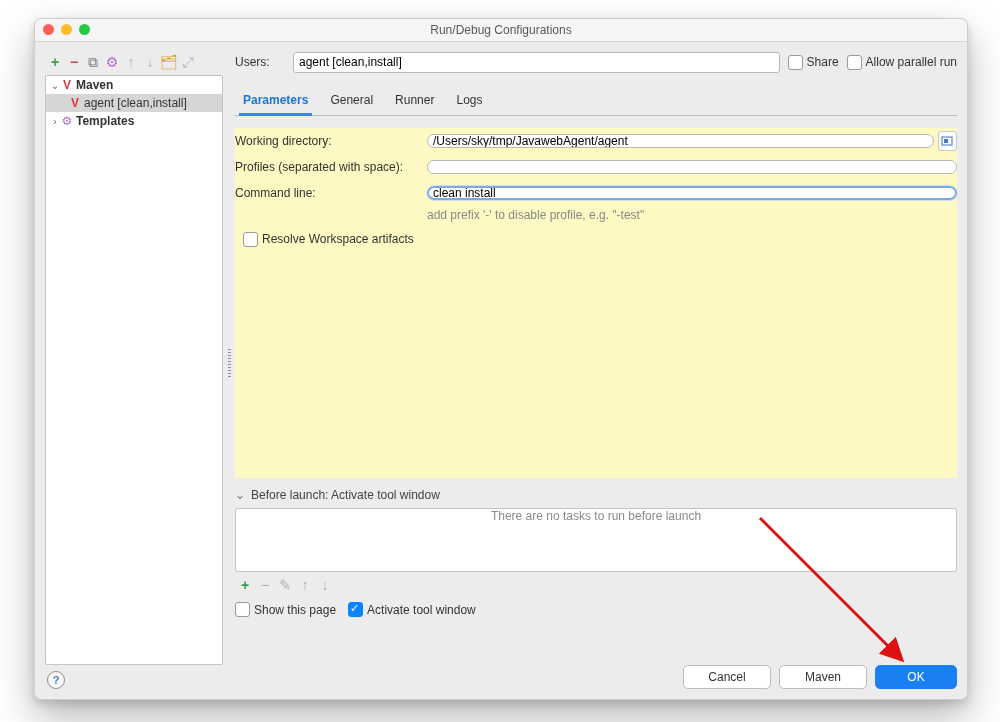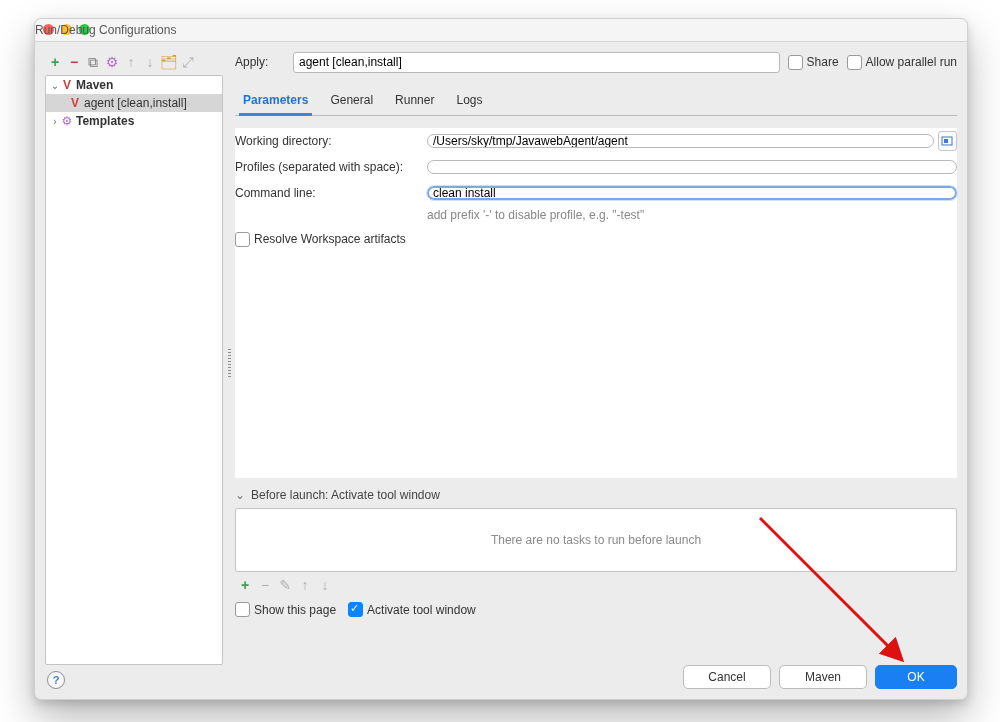--- a/index.html
+++ b/index.html
@@ -4,21 +4,21 @@
 <style>
   html,body{margin:0;padding:0;font-family:-apple-system,BlinkMacSystemFont,"Helvetica Neue",Arial,sans-serif;font-size:12px;color:#333;background:#fff}
   .stage{width:1000px;height:722px;position:relative}
   .window{position:absolute;left:34px;top:18px;width:932px;height:680px;background:#ececec;border:1px solid #cfcfcf;border-radius:7px;box-shadow:0 18px 40px rgba(0,0,0,.28),0 4px 10px rgba(0,0,0,.15)}
   .titlebar{height:22px;position:relative;border-bottom:1px solid #d5d5d5;background:#f5f5f5;border-radius:7px 7px 0 0}
   .traffic{position:absolute;left:8px;top:5px;display:flex;gap:7px}
   .dot{width:11px;height:11px;border-radius:50%}
   .dot.r{background:#ff5f57}
   .dot.y{background:#ffbd2e}
   .dot.g{background:#28c940}
-  .title{position:absolute;left:0;right:0;font-size:12px;color:#585858;line-height:22px}
+  .title{position:absolute;left:0;right:0;text-align:center;font-size:12px;color:#585858;line-height:22px}
   .body{position:absolute;left:0;top:22px;right:0;bottom:0}
   .sidebar{position:absolute;left:10px;top:10px;bottom:34px;width:178px}
   .toolbar{height:22px;display:flex;align-items:center;gap:3px;padding:0 2px}
   .ticon{width:16px;height:16px;display:flex;align-items:center;justify-content:center;font-size:14px;line-height:1}
   .ticon.dim{opacity:.35}
   .tree{position:absolute;left:0;top:24px;right:0;bottom:0;background:#fff;border:1px solid #c4c4c4;border-radius:2px;overflow:hidden}
   .trow{display:flex;align-items:center;height:18px;padding-left:4px}
   .trow.l1{padding-left:4px}
   .trow.l2{padding-left:22px}
   .trow.sel{background:#d6d6d6}
@@ -44,25 +44,25 @@
   .tab.active{color:#2074d4;border-bottom:3px solid #3a88db;margin-bottom:-1px;font-weight:700}
   .form{margin-top:12px}
   .frow{display:flex;align-items:center;height:26px}
   .flbl{width:192px}
   .fval{flex:1}
   .fin{width:100%;height:14px;border:1px solid #b8b8b8;border-radius:9px;background:#fff;padding:0 5px;font-size:12px;box-sizing:border-box}
   .fin.focus{border:2px solid #7aa9e6;outline:1px solid #cfe0f6;padding:0 4px}
   .wdwrap{display:flex;align-items:center;gap:4px}
   .iconbtn{width:18px;height:18px;border:1px solid #c7c7c7;border-radius:3px;background:#fafafa;display:flex;align-items:center;justify-content:center}
   .hint{font-size:12px;color:#888}
-  .tabpanel{background:#ffffff;min-height:350px}
+  .tabpanel{background:#fef9c3;min-height:350px}
   .beforewrap{margin-top:10px}
   .beforehdr{display:flex;align-items:center;gap:6px;color:#444;font-size:12px}
   .beforehdr .ar{color:#7a7a7a}
-  .beforebox{margin-top:6px;height:62px;background:#fff;border:1px solid #c4c4c4;border-radius:2px;display:flex;align-items:center;justify-content:center;color:#8a8a8a}
+  .beforebox{margin-top:6px;height:62px;background:#fff;border:1px solid #c4c4c4;border-radius:2px;display:flex;justify-content:center;color:#8a8a8a}
   .btoolbar{height:22px;display:flex;align-items:center;gap:4px;padding:2px 2px 0}
   .footerrow{display:flex;align-items:center;gap:12px;margin-top:6px}
   .btnrow{position:absolute;right:0;bottom:0;display:flex;gap:8px}
   .btn{height:22px;min-width:62px;border:1px solid #bcbcbc;border-radius:5px;background:#fff;font-size:12px;padding:0 12px;display:flex;align-items:center;justify-content:center}
   .btn.primary{background:#1a7ff3;border-color:#1a7ff3;color:#fff;min-width:56px}
   
   .arrow{position:absolute;pointer-events:none}
 </style>
 </head>
 <body>
@@ -110,21 +110,21 @@
       </div>
     </div>
 
     <div class="splitter">
           <div class="grip"></div>
         </div>
 
     <div class="main">
 
       <div class="row namerow">
-        <span class="namelbl">Apply:</span>
+        <span class="namelbl">Users:</span>
         <input class="nameinput" value="agent [clean,install]" style="">
         <div class="chkrow">
           <span class="chk"></span>
           <span>Share</span>
         </div>
         <div class="chkrow">
           <span class="chk"></span>
           <span>Allow parallel run</span>
         </div>
       </div>
@@ -156,21 +156,21 @@
           </div>
           <div class="frow">
             <span class="flbl">Command line:</span>
             <div class="fval"><input class="fin focus" value="clean install" style=""></div>
           </div>
           <div class="frow" style="height:18px">
             <span class="flbl"></span>
             <span class="hint">add prefix '-' to disable profile, e.g. "-test"</span>
           </div>
           <div class="frow" style="margin-top:2px">
-            <div class="chkrow" style="">
+            <div class="chkrow" style="margin-left:8px">
               <span class="chk"></span>
               <span>Resolve Workspace artifacts</span>
             </div>
           </div>
         </div>
       </div>
 
       <div class="beforewrap">
         <div class="beforehdr">
           <span class="ar">⌄</span>

